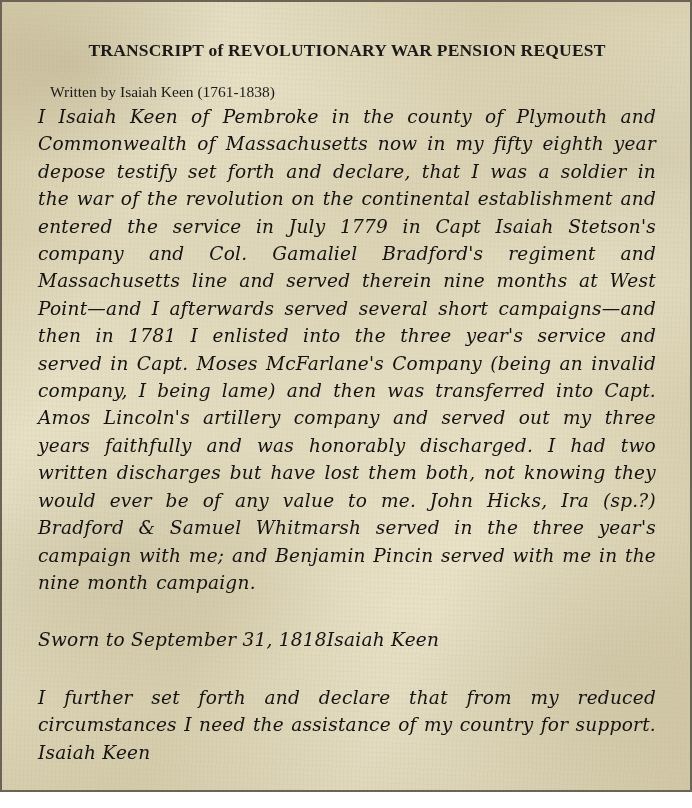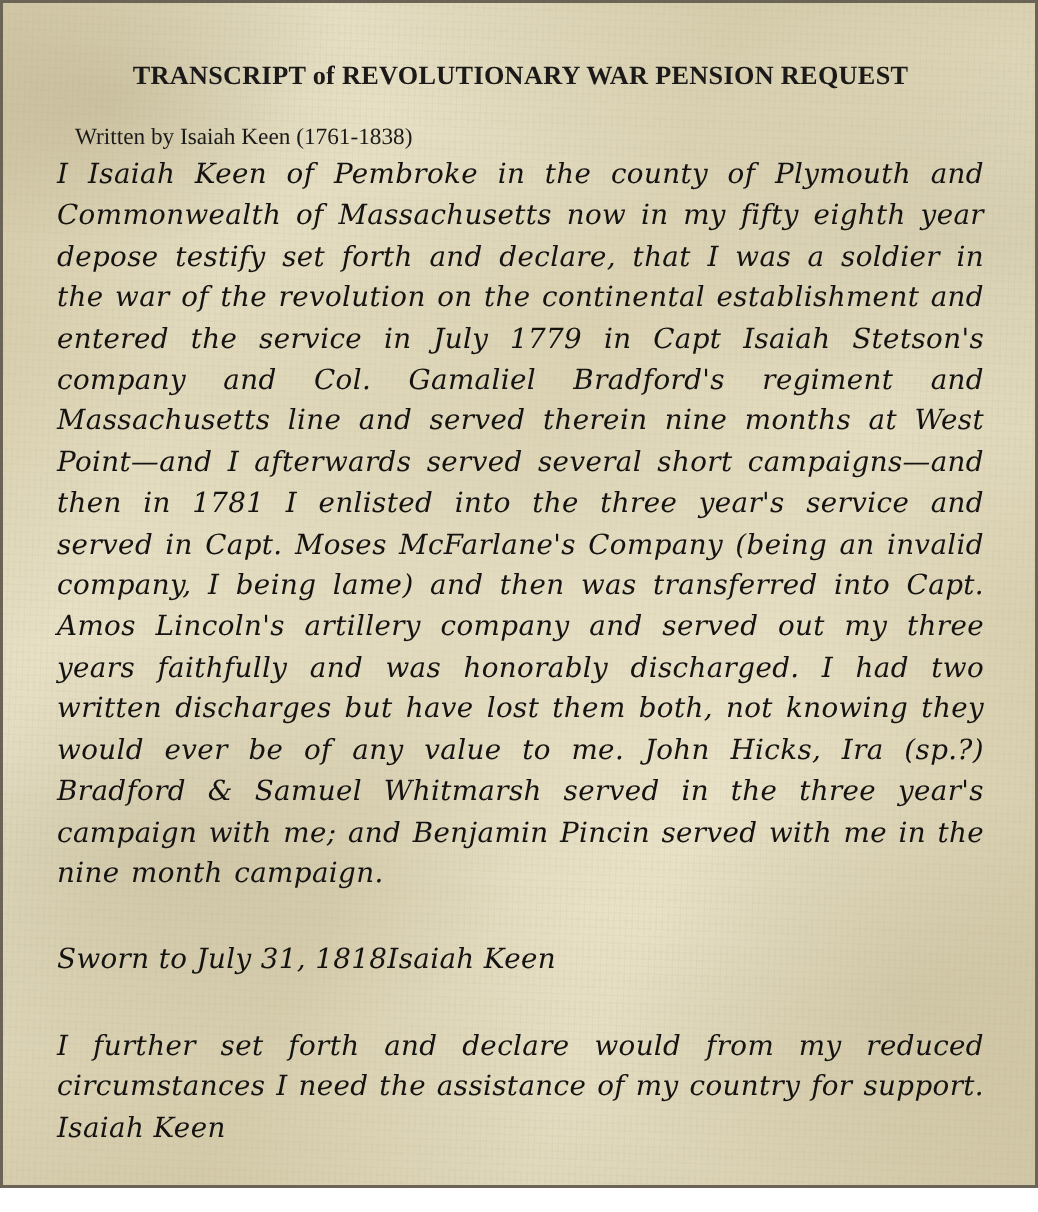--- a/index.html
+++ b/index.html
@@ -108,18 +108,18 @@
 
 <div id="page">
   <div class="content">
 
     <h1 class="doc-title">TRANSCRIPT of REVOLUTIONARY WAR PENSION REQUEST</h1>
 
     <p class="byline">Written by Isaiah Keen (1761-1838)</p>
 
     <p class="hand body-block">I Isaiah Keen of Pembroke in the county of Plymouth and Commonwealth of Massachusetts now in my fifty eighth year depose testify set forth and declare, that I was a soldier in the war of the revolution on the continental establishment and entered the service in July 1779 in Capt Isaiah Stetson's company and Col. Gamaliel Bradford's regiment and Massachusetts line and served therein nine months at West Point—and I afterwards served several short campaigns—and then in 1781 I enlisted into the three year's service and served in Capt. Moses McFarlane's Company (being an invalid company, I being lame) and then was transferred into Capt. Amos Lincoln's artillery company and served out my three years faithfully and was honorably discharged.  I had two written discharges but have lost them both, not knowing they would ever be of any value to me.  John Hicks, Ira (sp.?) Bradford &amp; Samuel Whitmarsh served in the three year's campaign with me; and Benjamin Pincin served with me in the nine month campaign.</p>
 
-    <p class="sworn">Sworn to July 31, 1818Isaiah Keen</p>
+    <p class="sworn">Sworn to September 31, 1818Isaiah Keen</p>
 
-    <p class="closing">I further set forth and declare would from my reduced circumstances I need the assistance of  my country for support.  Isaiah Keen</p>
+    <p class="closing">I further set forth and declare that from my reduced circumstances I need the assistance of  my country for support.  Isaiah Keen</p>
 
   </div>
 </div>
 
 </body></html>

